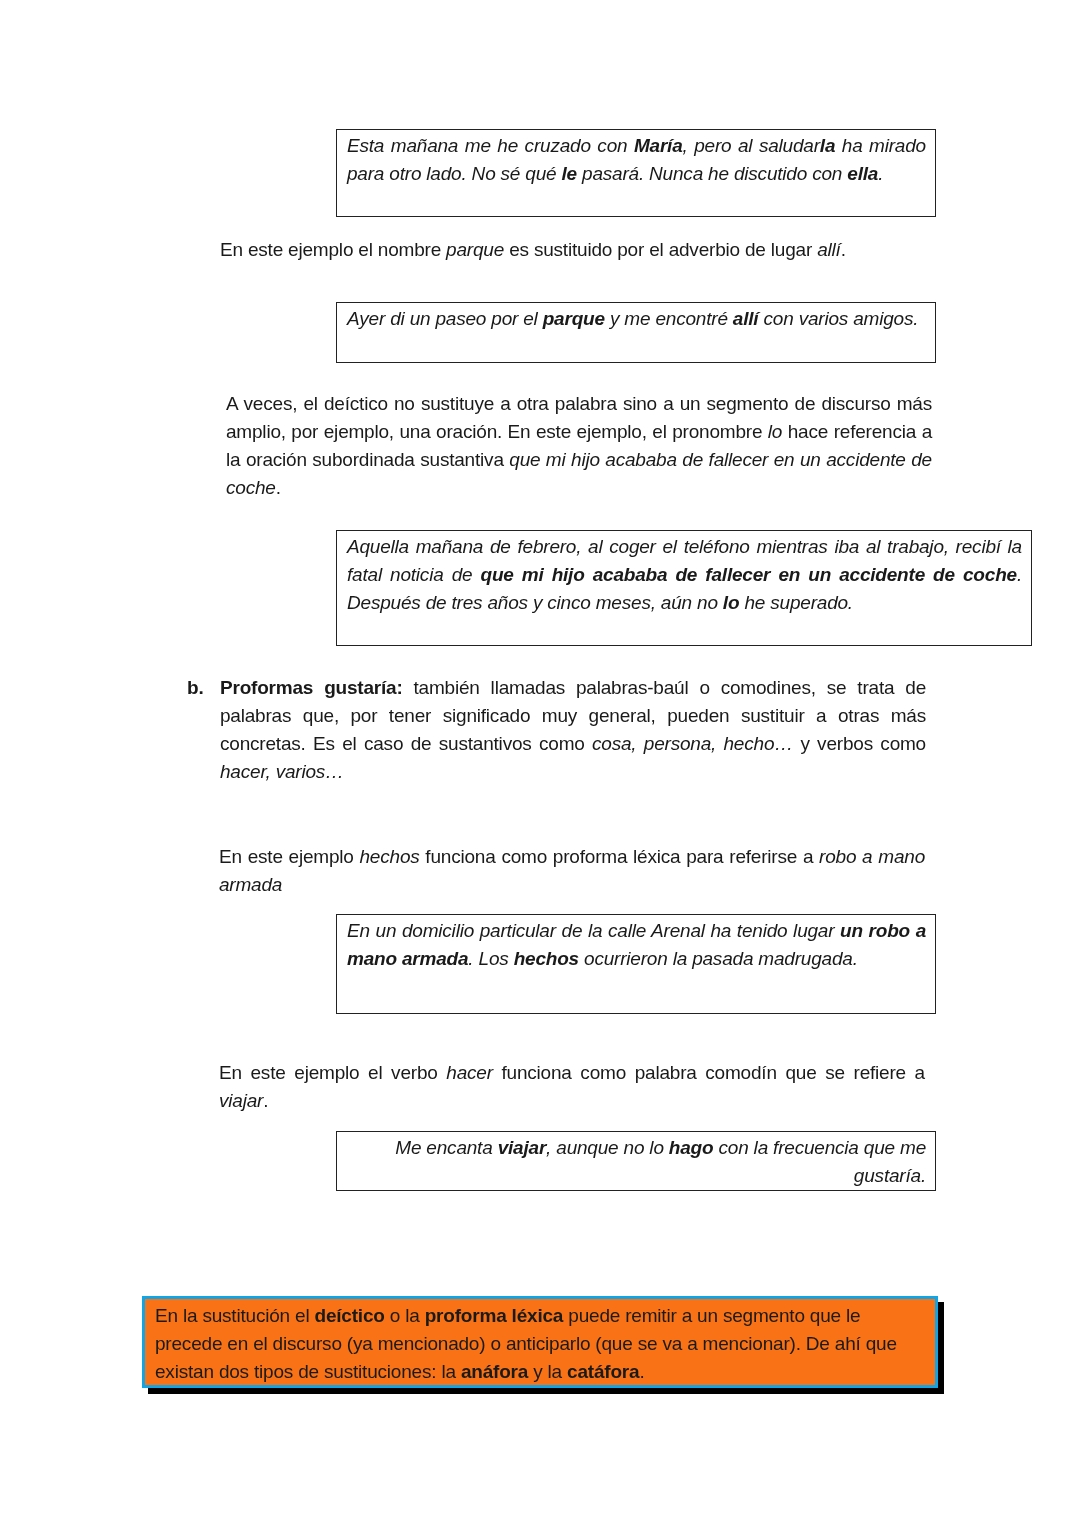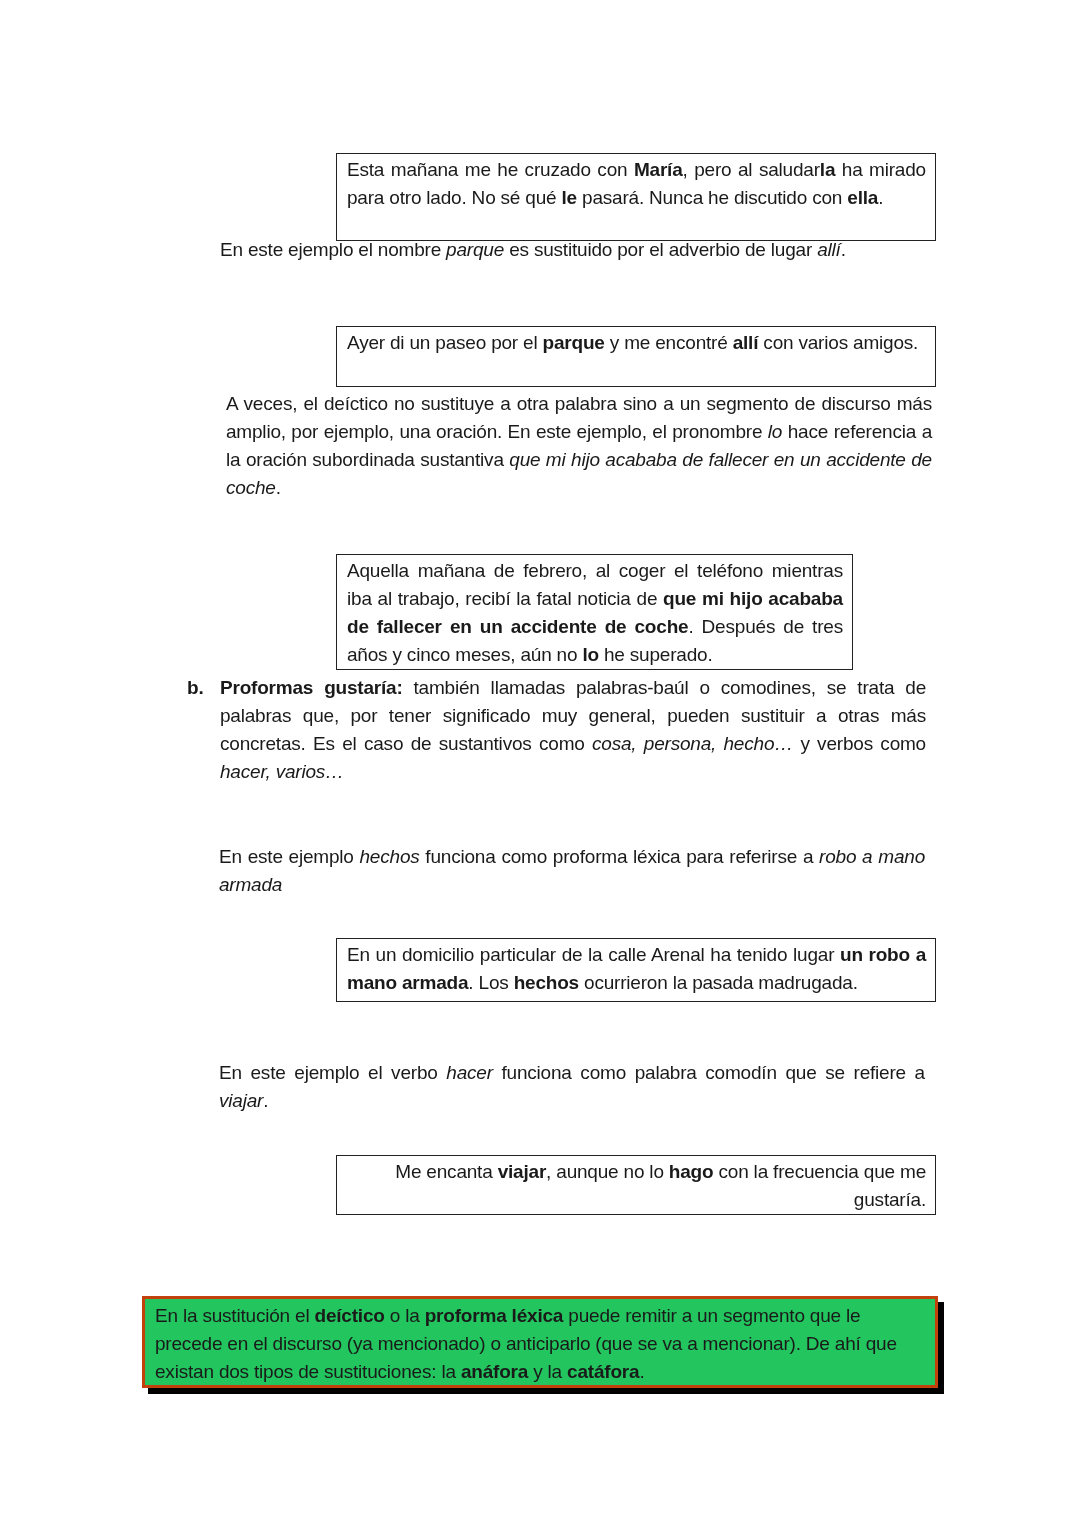--- a/index.html
+++ b/index.html
@@ -1,49 +1,49 @@
 <!DOCTYPE html>
 <html><head>
 <meta charset="utf-8">
 <style>
   html, body { margin: 0; padding: 0; background: #ffffff; }
   body { width: 1080px; height: 1527px; position: relative; overflow: hidden;
          font-family: "Liberation Sans", "DejaVu Sans", sans-serif; color: #1a1a1a; }
   .block { position: absolute; font-size: 19px; line-height: 28px; letter-spacing: -0.2px; }
   .justify { text-align: justify; text-align-last: left; }
-  .ex-box { border: 1.5px solid #222; padding: 2px 9px 2px 10px; 
-            box-sizing: border-box; margin-top: 24px; }
+  .ex-box { border: 1.5px solid #222; padding: 2px 9px 2px 10px; font-style: italic;
+            box-sizing: border-box; }
   .ex-box b { font-weight: bold; }
   .para { }
   .list-b { }
   .list-marker { position: absolute; left: -33px; top: 0; font-weight: bold; }
-  .note-box { border: 3px solid #c2410c; box-shadow: 6px 6px 0 #000; padding: 3px 10px;
-              box-sizing: border-box; background: #22c55e; }
+  .note-box { border: 3px solid #0ea5e9; box-shadow: 6px 6px 0 #000; padding: 3px 10px;
+              box-sizing: border-box; background: #f97316; }
   i { font-style: italic; }
   b { font-weight: bold; }
 </style>
 </head>
 <body>
 
 <div class="block ex-box justify" style="left:336px; top:129px; width:600px; height:88px;">Esta mañana me he cruzado con <b>María</b>, pero al saludar<b>la</b> ha mirado para otro lado. No sé qué <b>le</b> pasará. Nunca he discutido con <b>ella</b>.</div>
 
 <div class="block para" style="left:220px; top:236px; width:706px;">En este ejemplo el nombre <i>parque</i> es sustituido por el adverbio de lugar <i>allí</i>.</div>
 
 <div class="block ex-box justify" style="left:336px; top:302px; width:600px; height:61px;">Ayer di un paseo por el <b>parque</b> y me encontré <b>allí</b> con varios amigos.</div>
 
 <div class="block para justify" style="left:220px; top:390px; width:706px;margin-left:6px;">A veces, el deíctico no sustituye a otra palabra sino a un segmento de discurso más amplio, por ejemplo, una oración. En este ejemplo, el pronombre <i>lo</i> hace referencia a la oración subordinada sustantiva <i>que mi hijo acababa de fallecer en un accidente de coche</i>.</div>
 
-<div class="block ex-box justify" style="left:336px; top:530px; width:517px; height:116px;">Aquella mañana de febrero, al coger el teléfono mientras iba al trabajo, recibí la fatal noticia de <b>que mi hijo acababa de fallecer en un accidente de coche</b>. Después de tres años y cinco meses, aún no <b>lo</b> he superado.</div>
+<div class="block ex-box justify" style="left:336px; top:530px; width:696px; height:116px;">Aquella mañana de febrero, al coger el teléfono mientras iba al trabajo, recibí la fatal noticia de <b>que mi hijo acababa de fallecer en un accidente de coche</b>. Después de tres años y cinco meses, aún no <b>lo</b> he superado.</div>
 
 <div class="block list-b justify" style="left:220px; top:674px; width:706px;">
   <span class="list-marker">b.</span>
   <span><b>Proformas gustaría:</b> también llamadas palabras-baúl o comodines, se trata de palabras que, por tener significado muy general, pueden sustituir a otras más concretas. Es el caso de sustantivos como <i>cosa, persona, hecho…</i> y verbos como <i>hacer, varios…</i></span>
 </div>
 
 <div class="block para justify" style="left:219px; top:843px; width:706px;">En este ejemplo <i>hechos</i> funciona como proforma léxica para referirse a <i>robo a mano armada</i></div>
 
-<div class="block ex-box justify" style="left:336px; top:914px; width:600px; height:64px;">En un domicilio particular de la calle Arenal ha tenido lugar <b>un robo a mano armada</b>. Los <b>hechos</b> ocurrieron la pasada madrugada.</div>
+<div class="block ex-box justify" style="left:336px; top:914px; width:600px; height:100px;">En un domicilio particular de la calle Arenal ha tenido lugar <b>un robo a mano armada</b>. Los <b>hechos</b> ocurrieron la pasada madrugada.</div>
 
 <div class="block para justify" style="left:219px; top:1059px; width:706px;">En este ejemplo el verbo <i>hacer</i> funciona como palabra comodín que se refiere a <i>viajar</i>.</div>
 
 <div class="block ex-box" style="left:336px; top:1131px; width:600px; height:60px;text-align:right;">Me encanta <b>viajar</b>, aunque no lo <b>hago</b> con la frecuencia que me gustaría.</div>
 
 <div class="block note-box" style="left:142px; top:1296px; width:796px; height:92px;">En la sustitución el <b>deíctico</b> o la <b>proforma léxica</b> puede remitir a un segmento que le precede en el discurso (ya mencionado) o anticiparlo (que se va a mencionar). De ahí que existan dos tipos de sustituciones: la <b>anáfora</b> y la <b>catáfora</b>.</div>
 
 </body></html>

